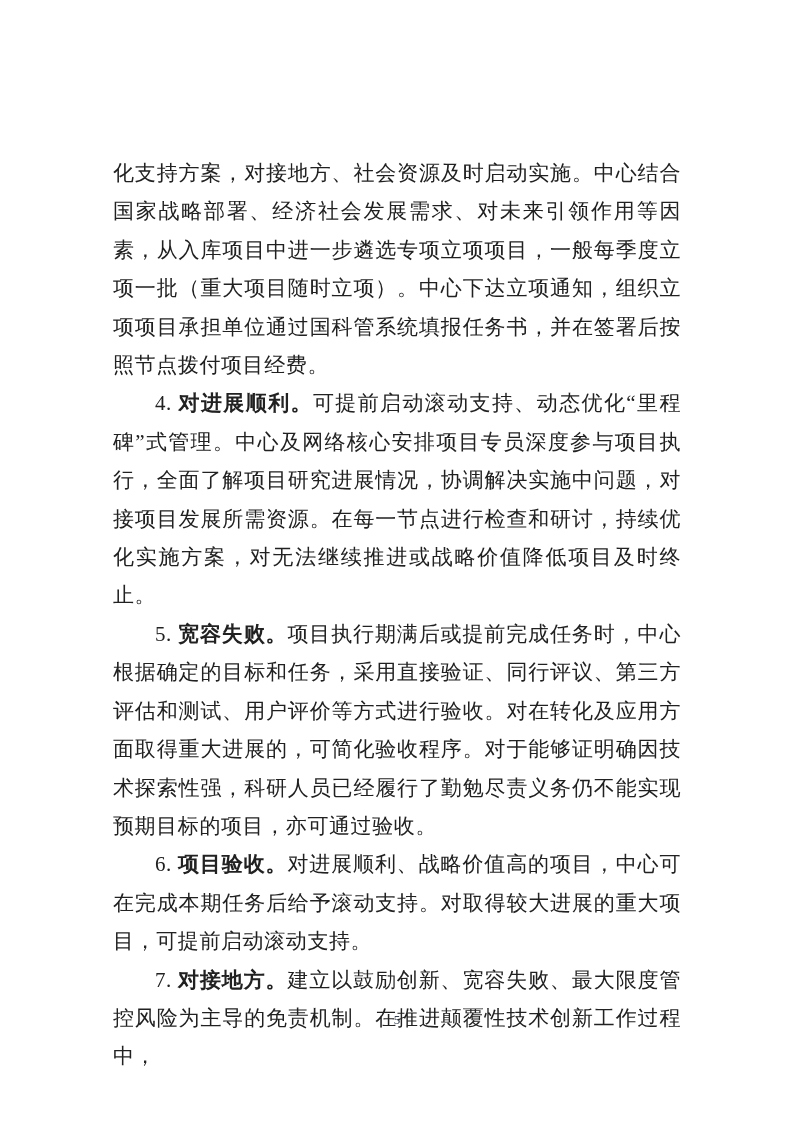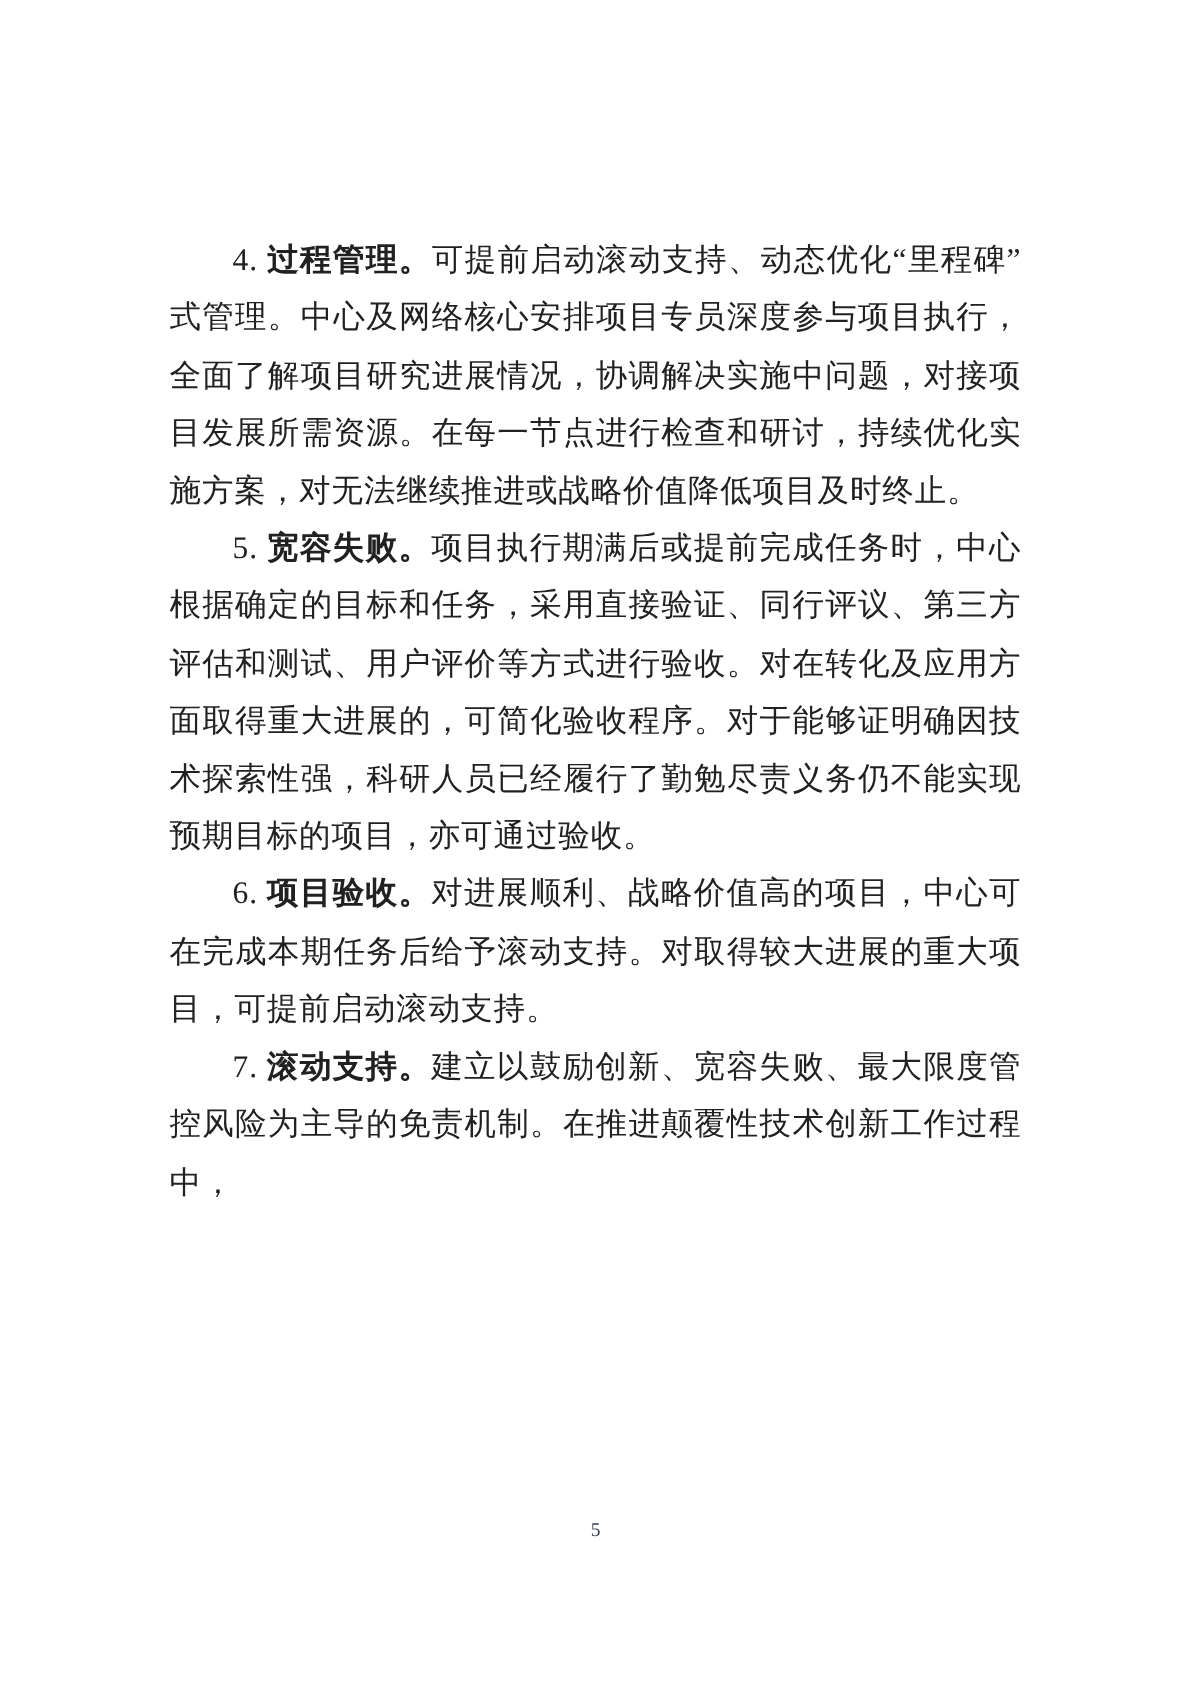--- a/index.html
+++ b/index.html
@@ -46,19 +46,20 @@
     font-size: 13px;
     color: #36404f;
     font-family: "Liberation Serif", serif;
   }
 </style>
 </head>
 <body>
 
 <div class="page">
   <div class="doc-body">
-      <p class="para indent"><span class="run">4. </span><span class="run bold">过程管理。</span><span class="run">可提前启动滚动支持、动态优化“里程碑”式管理。中心及网络核心安排项目专员深度参与项目执行，全面了解项目研究进展情况，协调解决实施中问题，对接项目发展所需资源。在每一节点进行检查和研讨，持续优化实施方案，对无法继续推进或战略价值降低项目及时终止。</span></p>
+      <p class="para"><span class="run">化支持方案，对接地方、社会资源及时启动实施。中心结合国家战略部署、经济社会发展需求、对未来引领作用等因素，从入库项目中进一步遴选专项立项项目，一般每季度立项一批（重大项目随时立项）。中心下达立项通知，组织立项项目承担单位通过国科管系统填报任务书，并在签署后按照节点拨付项目经费。</span></p>
+      <p class="para indent"><span class="run">4. </span><span class="run bold">对进展顺利。</span><span class="run">可提前启动滚动支持、动态优化“里程碑”式管理。中心及网络核心安排项目专员深度参与项目执行，全面了解项目研究进展情况，协调解决实施中问题，对接项目发展所需资源。在每一节点进行检查和研讨，持续优化实施方案，对无法继续推进或战略价值降低项目及时终止。</span></p>
       <p class="para indent"><span class="run">5. </span><span class="run bold">宽容失败。</span><span class="run">项目执行期满后或提前完成任务时，中心根据确定的目标和任务，采用直接验证、同行评议、第三方评估和测试、用户评价等方式进行验收。对在转化及应用方面取得重大进展的，可简化验收程序。对于能够证明确因技术探索性强，科研人员已经履行了勤勉尽责义务仍不能实现预期目标的项目，亦可通过验收。</span></p>
       <p class="para indent"><span class="run">6. </span><span class="run bold">项目验收。</span><span class="run">对进展顺利、战略价值高的项目，中心可在完成本期任务后给予滚动支持。对取得较大进展的重大项目，可提前启动滚动支持。</span></p>
-      <p class="para indent"><span class="run">7. </span><span class="run bold">滚动支持。</span><span class="run">建立以鼓励创新、宽容失败、最大限度管控风险为主导的免责机制。在推进颠覆性技术创新工作过程中，</span></p>
+      <p class="para indent"><span class="run">7. </span><span class="run bold">对接地方。</span><span class="run">建立以鼓励创新、宽容失败、最大限度管控风险为主导的免责机制。在推进颠覆性技术创新工作过程中，</span></p>
     </div>
   <div class="page-number">5</div>
 </div>
 
 </body></html>

